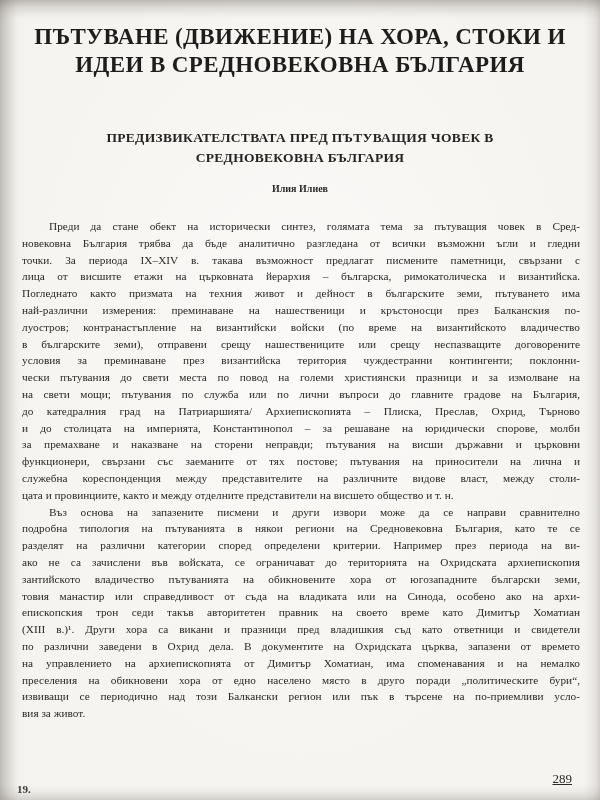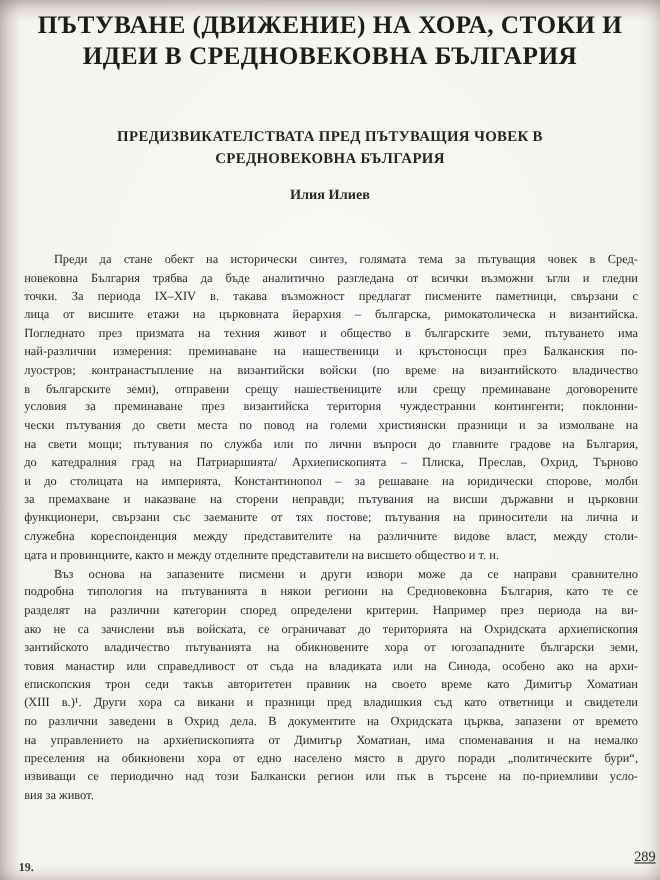--- a/index.html
+++ b/index.html
@@ -16,62 +16,62 @@
     box-shadow:
       inset 14px 0 22px -14px rgba(90,86,78,0.45),
       inset -10px 0 16px -12px rgba(90,86,78,0.30),
       inset 0 12px 16px -12px rgba(90,86,78,0.40),
       inset 0 -10px 14px -12px rgba(90,86,78,0.25);
     overflow: hidden;
     font-family: "Liberation Serif", "DejaVu Serif", serif;
     color: #262523;
   }
   .book-title {
-    padding-top: 9px;
+    padding-top: 23px;
     text-align: center;
     font-weight: bold;
     font-size: 23px;
     line-height: 28px;
     letter-spacing: 0.4px;
     color: #1e1d1b;
   }
   .article-head { margin-top: 49px; text-align: center; }
   .article-heading {
     font-weight: bold;
     font-size: 13.5px;
     line-height: 20px;
     letter-spacing: 0.3px;
     color: #252422;
   }
   .author {
     margin-top: 15px;
     font-weight: bold;
-    font-size: 13px;
+    font-size: 10px;
     color: #2a2927;
     text-align: center;
   }
   .body-text {
-    margin: 43px 20px 0 22px;
+    margin: 24px 20px 0 22px;
     width: 558px;
     font-size: 11.3px;
     line-height: 16.8px;
     color: #2a2927;
   }
   .para { margin: 0; }
   .line {
     text-align: justify;
     text-align-last: justify;
     max-height: 16.8px;
     overflow: hidden;
   }
   .line.first { text-indent: 27px; }
   .line.last { text-align-last: left; }
   .page-number {
     position: absolute;
-    right: 4px;
+    right: 28px;
     bottom: 13px;
     font-size: 13px;
     color: #2a2927;
     text-decoration: underline;
   }
   .sheet-mark {
     position: absolute;
     left: 17px;
     bottom: 5px;
     font-size: 11px;
@@ -96,24 +96,24 @@
     </h2>
     <div class="author">Илия Илиев</div>
   </section>
 
   <main class="body-text">
       <div class="para">
         <div class="line first">Преди да стане обект на исторически синтез, голямата тема за пътуващия човек в Сред-</div>
         <div class="line">новековна България трябва да бъде аналитично разгледана от всички възможни ъгли и гледни</div>
         <div class="line">точки. За периода IX–XIV в. такава възможност предлагат писмените паметници, свързани с</div>
         <div class="line">лица от висшите етажи на църковната йерархия – българска, римокатолическа и византийска.</div>
-        <div class="line">Погледнато през призмата на техния живот и общество в българските земи, пътуването има</div>
+        <div class="line">Погледнато както призмата на техния живот и дейност в българските земи, пътуването има</div>
         <div class="line">най-различни измерения: преминаване на нашественици и кръстоносци през Балканския по-</div>
         <div class="line">луостров; контранастъпление на византийски войски (по време на византийското владичество</div>
-        <div class="line">в българските земи), отправени срещу нашествениците или срещу преминаване договорените</div>
+        <div class="line">в българските земи), отправени срещу нашествениците или срещу неспазващите договорените</div>
         <div class="line">условия за преминаване през византийска територия чуждестранни контингенти; поклонни-</div>
         <div class="line">чески пътувания до свети места по повод на големи християнски празници и за измолване на</div>
         <div class="line">на свети мощи; пътувания по служба или по лични въпроси до главните градове на България,</div>
         <div class="line">до катедралния град на Патриаршията/ Архиепископията – Плиска, Преслав, Охрид, Търново</div>
         <div class="line">и до столицата на империята, Константинопол – за решаване на юридически спорове, молби</div>
         <div class="line">за премахване и наказване на сторени неправди; пътувания на висши държавни и църковни</div>
         <div class="line">функционери, свързани със заеманите от тях постове; пътувания на приносители на лична и</div>
         <div class="line">служебна кореспонденция между представителите на различните видове власт, между столи-</div>
         <div class="line last">цата и провинциите, както и между отделните представители на висшето общество и т. н.</div>
       </div>

